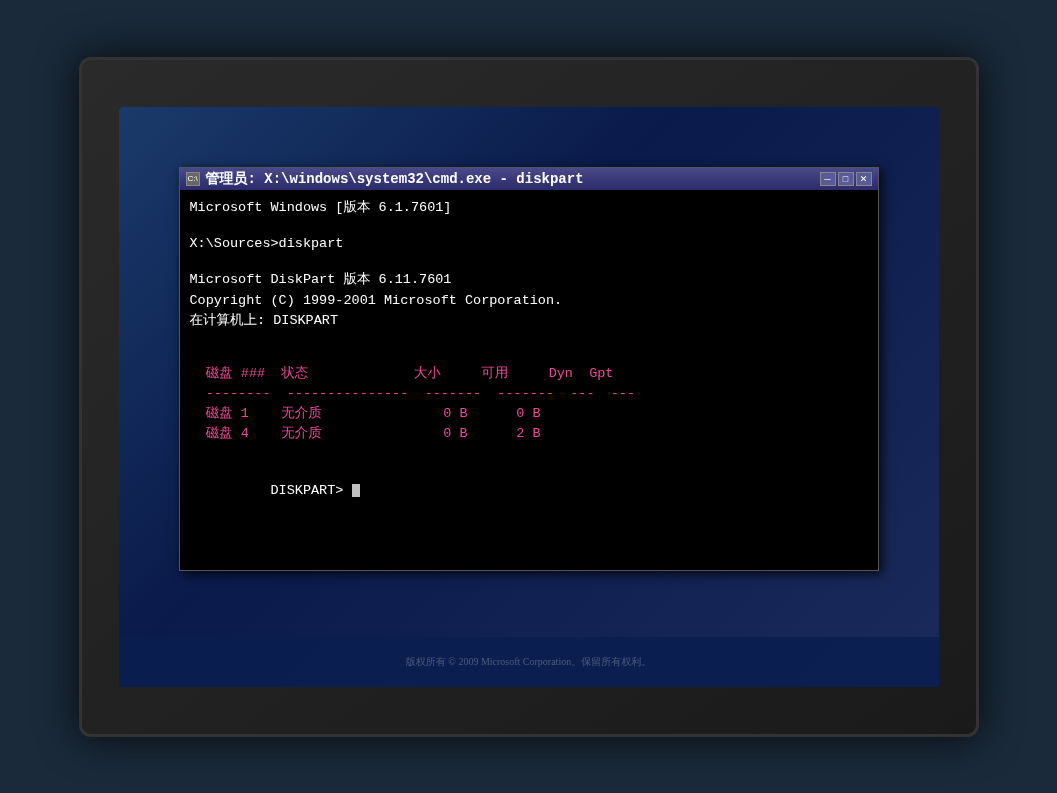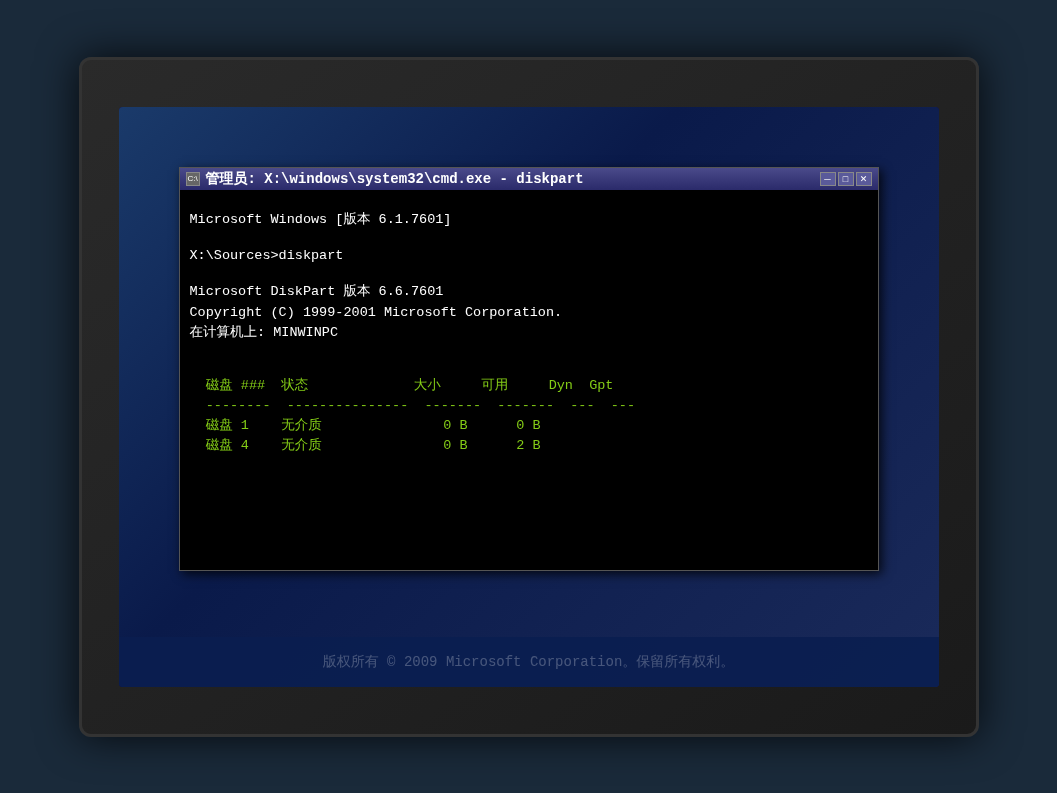--- a/index.html
+++ b/index.html
@@ -102,36 +102,36 @@
       border: 1px solid #888;
       display: flex;
       align-items: center;
       justify-content: center;
       font-size: 9px;
       color: #fff;
       cursor: pointer;
     }
 
     .cmd-content {
-      padding: 20px 10px;
+      padding: 8px 10px;
       font-family: 'Courier New', monospace;
       font-size: 13.5px;
       color: #c0c0c0;
       line-height: 1.5;
       min-height: 380px;
       background: #000;
     }
 
     .cmd-line {
       display: block;
       white-space: pre;
     }
 
     .cmd-line.yellow {
-      color: #84cc16;
+      color: #ec4899;
     }
 
     .cmd-line.white {
       color: #ffffff;
     }
 
     .cmd-line.empty {
       height: 1.2em;
     }
 
@@ -159,23 +159,23 @@
       left: 0;
       right: 0;
       height: 50px;
       background: rgba(10, 30, 80, 0.9);
       display: flex;
       align-items: center;
       justify-content: center;
     }
 
     .taskbar-text {
-      font-size: 14px;
+      font-size: 10px;
       color: rgba(255,255,255,0.25);
-      font-family: Liberation Mono, monospace;
+      font-family: Liberation Serif, serif;
     }
   </style>
 </head>
 <body>
 
 <div class="monitor-outer">
   <div class="monitor-screen-area">
     <div class="win-bg"></div>
 
     <div class="cmd-window">
@@ -187,30 +187,33 @@
           <div class="cmd-btn">□</div>
           <div class="cmd-btn">✕</div>
         </div>
       </div>
 
       <div class="cmd-content">
         <span class="cmd-line white">Microsoft Windows [版本 6.1.7601]</span>
         <span class="cmd-line empty"></span>
         <span class="cmd-line white">X:\Sources&gt;diskpart</span>
         <span class="cmd-line empty"></span>
-        <span class="cmd-line white">Microsoft DiskPart 版本 6.6.7601</span>
+        <span class="cmd-line white">Microsoft DiskPart 版本 6.11.7601</span>
         <span class="cmd-line white">Copyright (C) 1999-2001 Microsoft Corporation.</span>
-        <span class="cmd-line white">在计算机上: MINWINPC</span>
+        <span class="cmd-line white">在计算机上: DISKPART</span>
         <span class="cmd-line empty"></span>
         <span class="cmd-line empty"></span>
         <span class="cmd-line yellow cmd-table">  磁盘 ###  状态             大小     可用     Dyn  Gpt</span>
         <span class="cmd-line yellow cmd-table">  --------  ---------------  -------  -------  ---  ---</span>
         <span class="cmd-line yellow cmd-table">  磁盘 1    无介质               0 B      0 B</span>
         <span class="cmd-line yellow cmd-table">  磁盘 4    无介质               0 B      2 B</span>
         <span class="cmd-line empty"></span>
+        <span class="cmd-line white">
+          <span>DISKPART&gt; </span><span class="cmd-cursor"></span>
+        </span>
       </div>
     </div>
 
     <div class="taskbar-area">
       <span class="taskbar-text">版权所有 © 2009 Microsoft Corporation。保留所有权利。</span>
     </div>
   </div>
 </div>
 
 </body></html>

